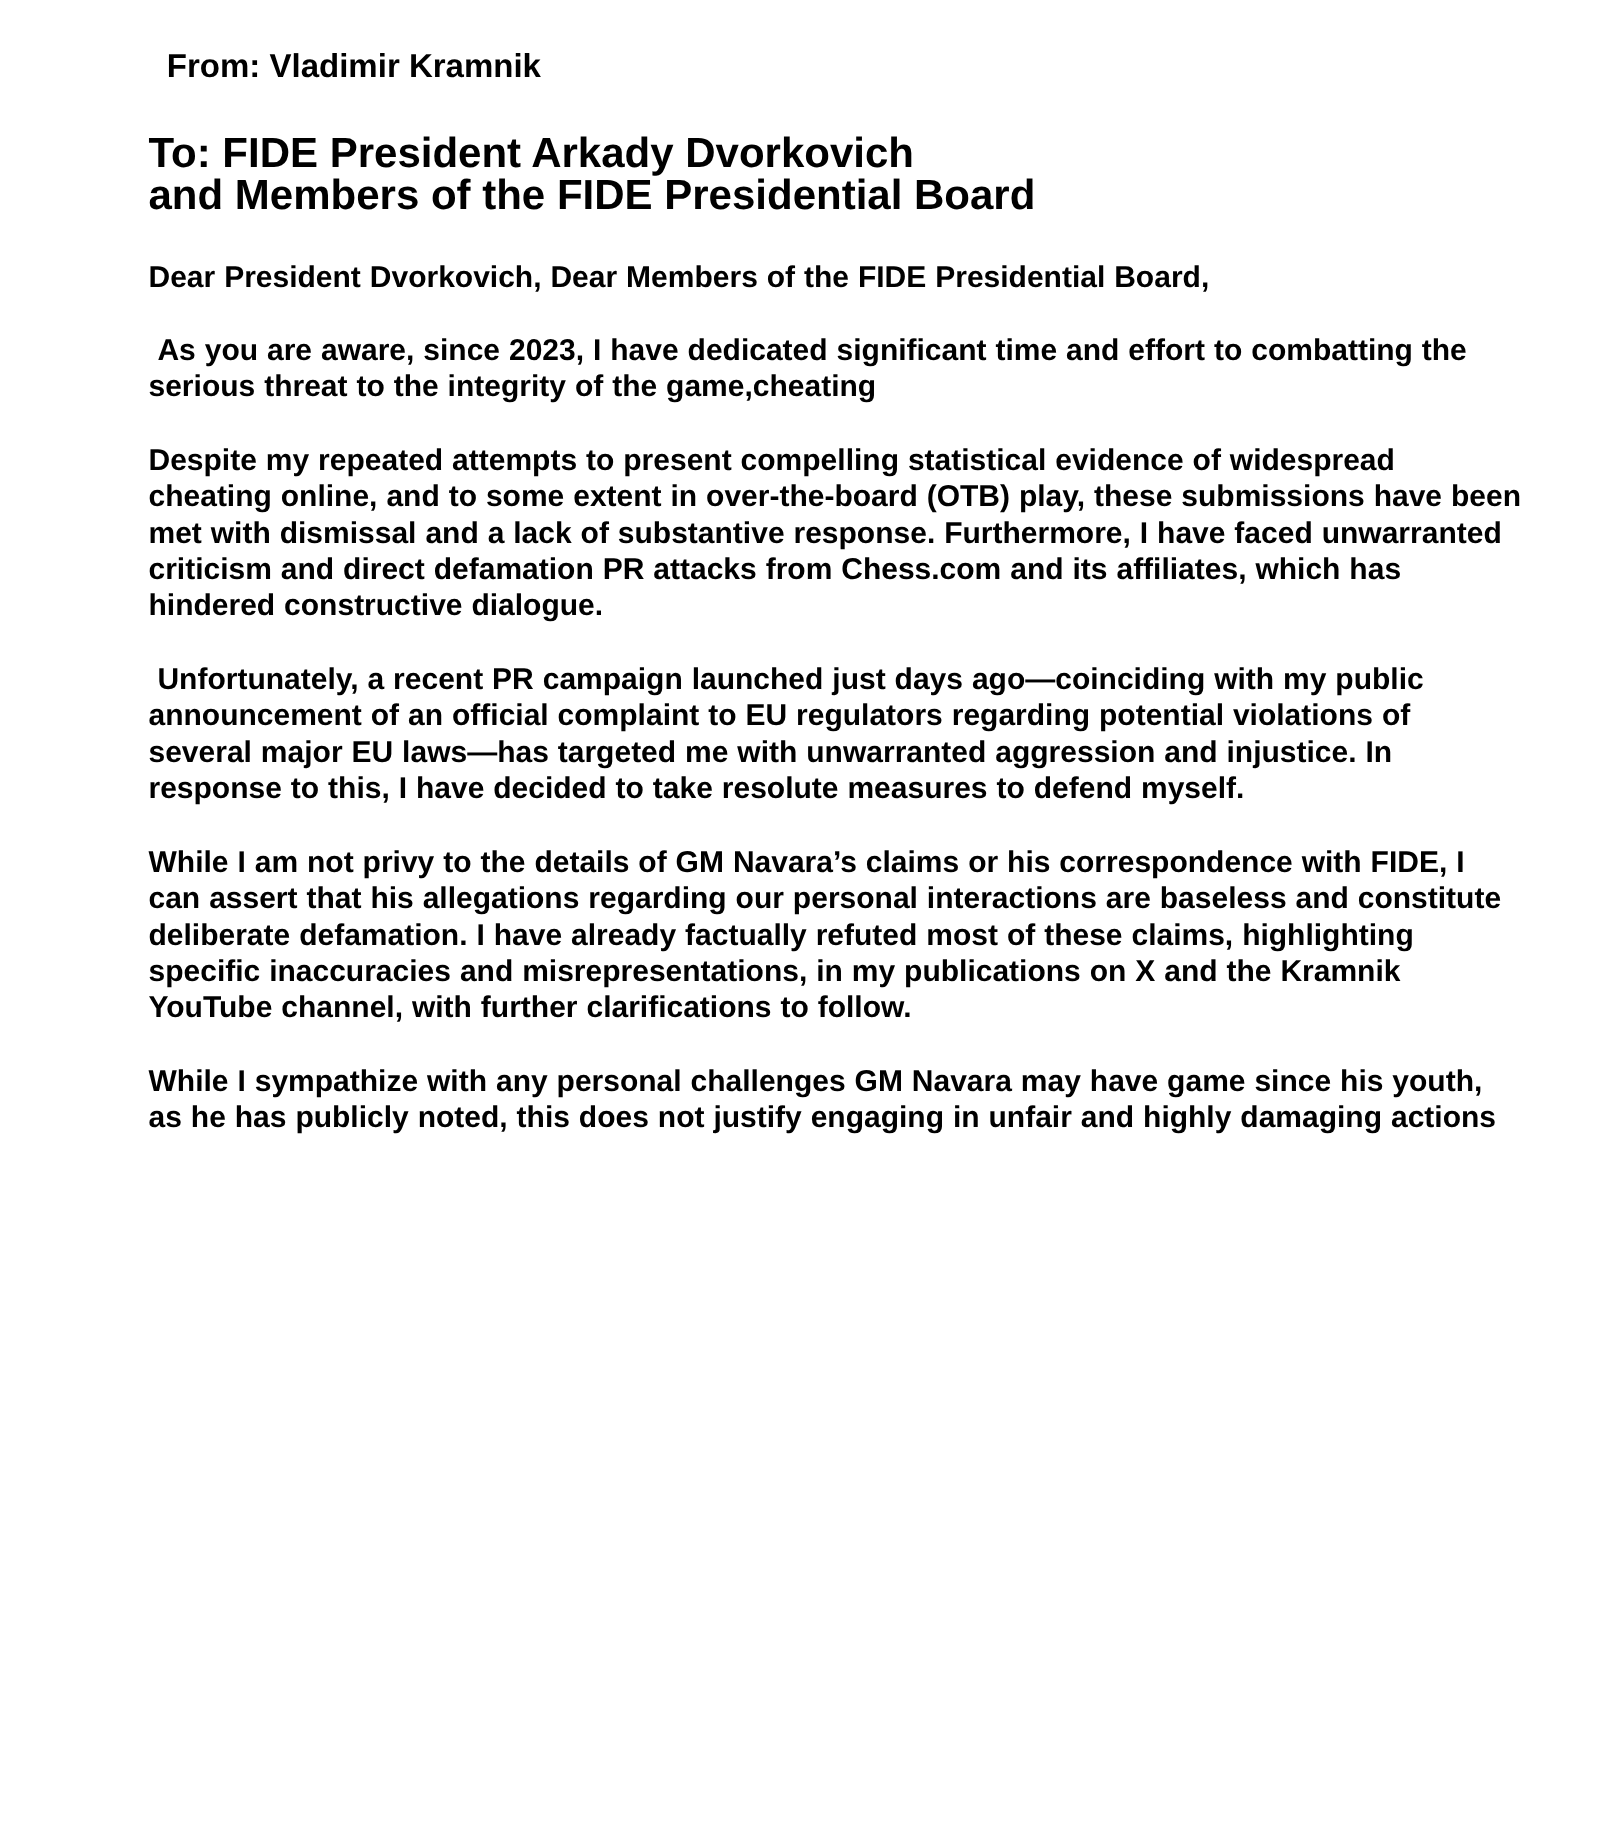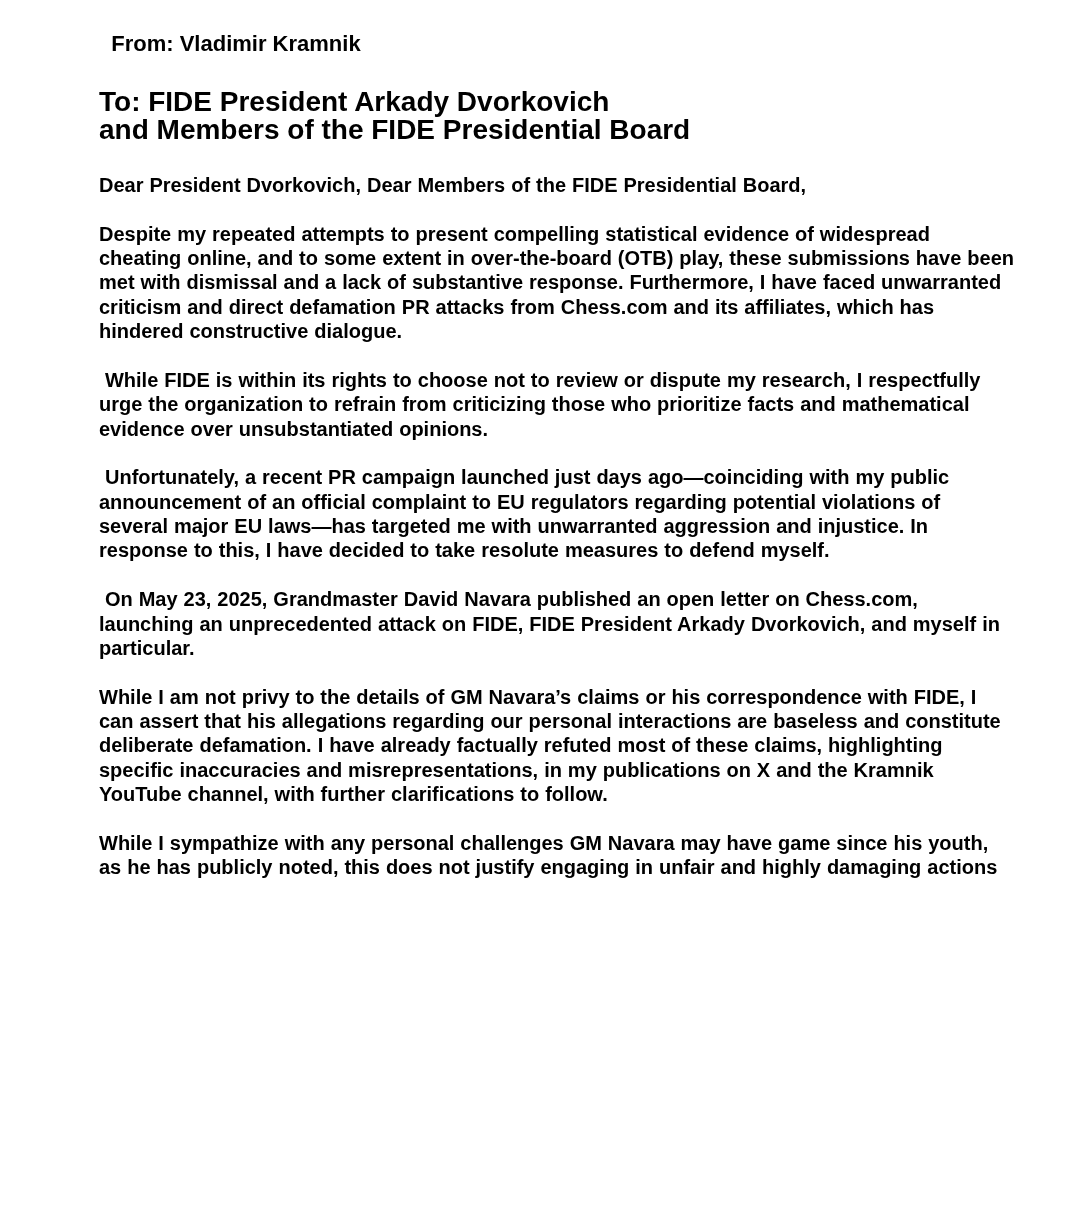--- a/index.html
+++ b/index.html
@@ -57,21 +57,20 @@
 
     <div class="from-line">  From: Vladimir Kramnik</div>
 
     <div class="to-block">
       <div class="to-line">To: FIDE President Arkady Dvorkovich</div>
       <div class="to-line">and Members of the FIDE Presidential Board</div>
     </div>
 
     <p class="body-par salutation">Dear President Dvorkovich, Dear Members of the FIDE Presidential Board,</p>
 
+    <p class="body-par"> As you are aware, since 2023, I have dedicated significant time and effort to combatting the serious threat to the integrity of the game,cheating</p>
     <p class="body-par">Despite my repeated attempts to present compelling statistical evidence of widespread cheating online, and to some extent in over-the-board (OTB) play, these submissions have been met with dismissal and a lack of substantive response. Furthermore, I have faced unwarranted criticism and direct defamation PR attacks from Chess.com and its affiliates, which has hindered constructive dialogue.</p>
-    <p class="body-par"> While FIDE is within its rights to choose not to review or dispute my research, I respectfully urge the organization to refrain from criticizing those who prioritize facts and mathematical evidence over unsubstantiated opinions.</p>
     <p class="body-par"> Unfortunately, a recent PR campaign launched just days ago—coinciding with my public announcement of an official complaint to EU regulators regarding potential violations of several major EU laws—has targeted me with unwarranted aggression and injustice. In response to this, I have decided to take resolute measures to defend myself.</p>
-    <p class="body-par"> On May 23, 2025, Grandmaster David Navara published an open letter on Chess.com, launching an unprecedented attack on FIDE, FIDE President Arkady Dvorkovich, and myself in particular.</p>
     <p class="body-par">While I am not privy to the details of GM Navara’s claims or his correspondence with FIDE, I can assert that his allegations regarding our personal interactions are baseless and constitute deliberate defamation. I have already factually refuted most of these claims, highlighting specific inaccuracies and misrepresentations, in my publications on X and the Kramnik YouTube channel, with further clarifications to follow.</p>
     <p class="body-par">While I sympathize with any personal challenges GM Navara may have game since his youth, as he has publicly noted, this does not justify engaging in unfair and highly damaging actions</p>
 
   </div>
 </div>
 
 </body></html>

